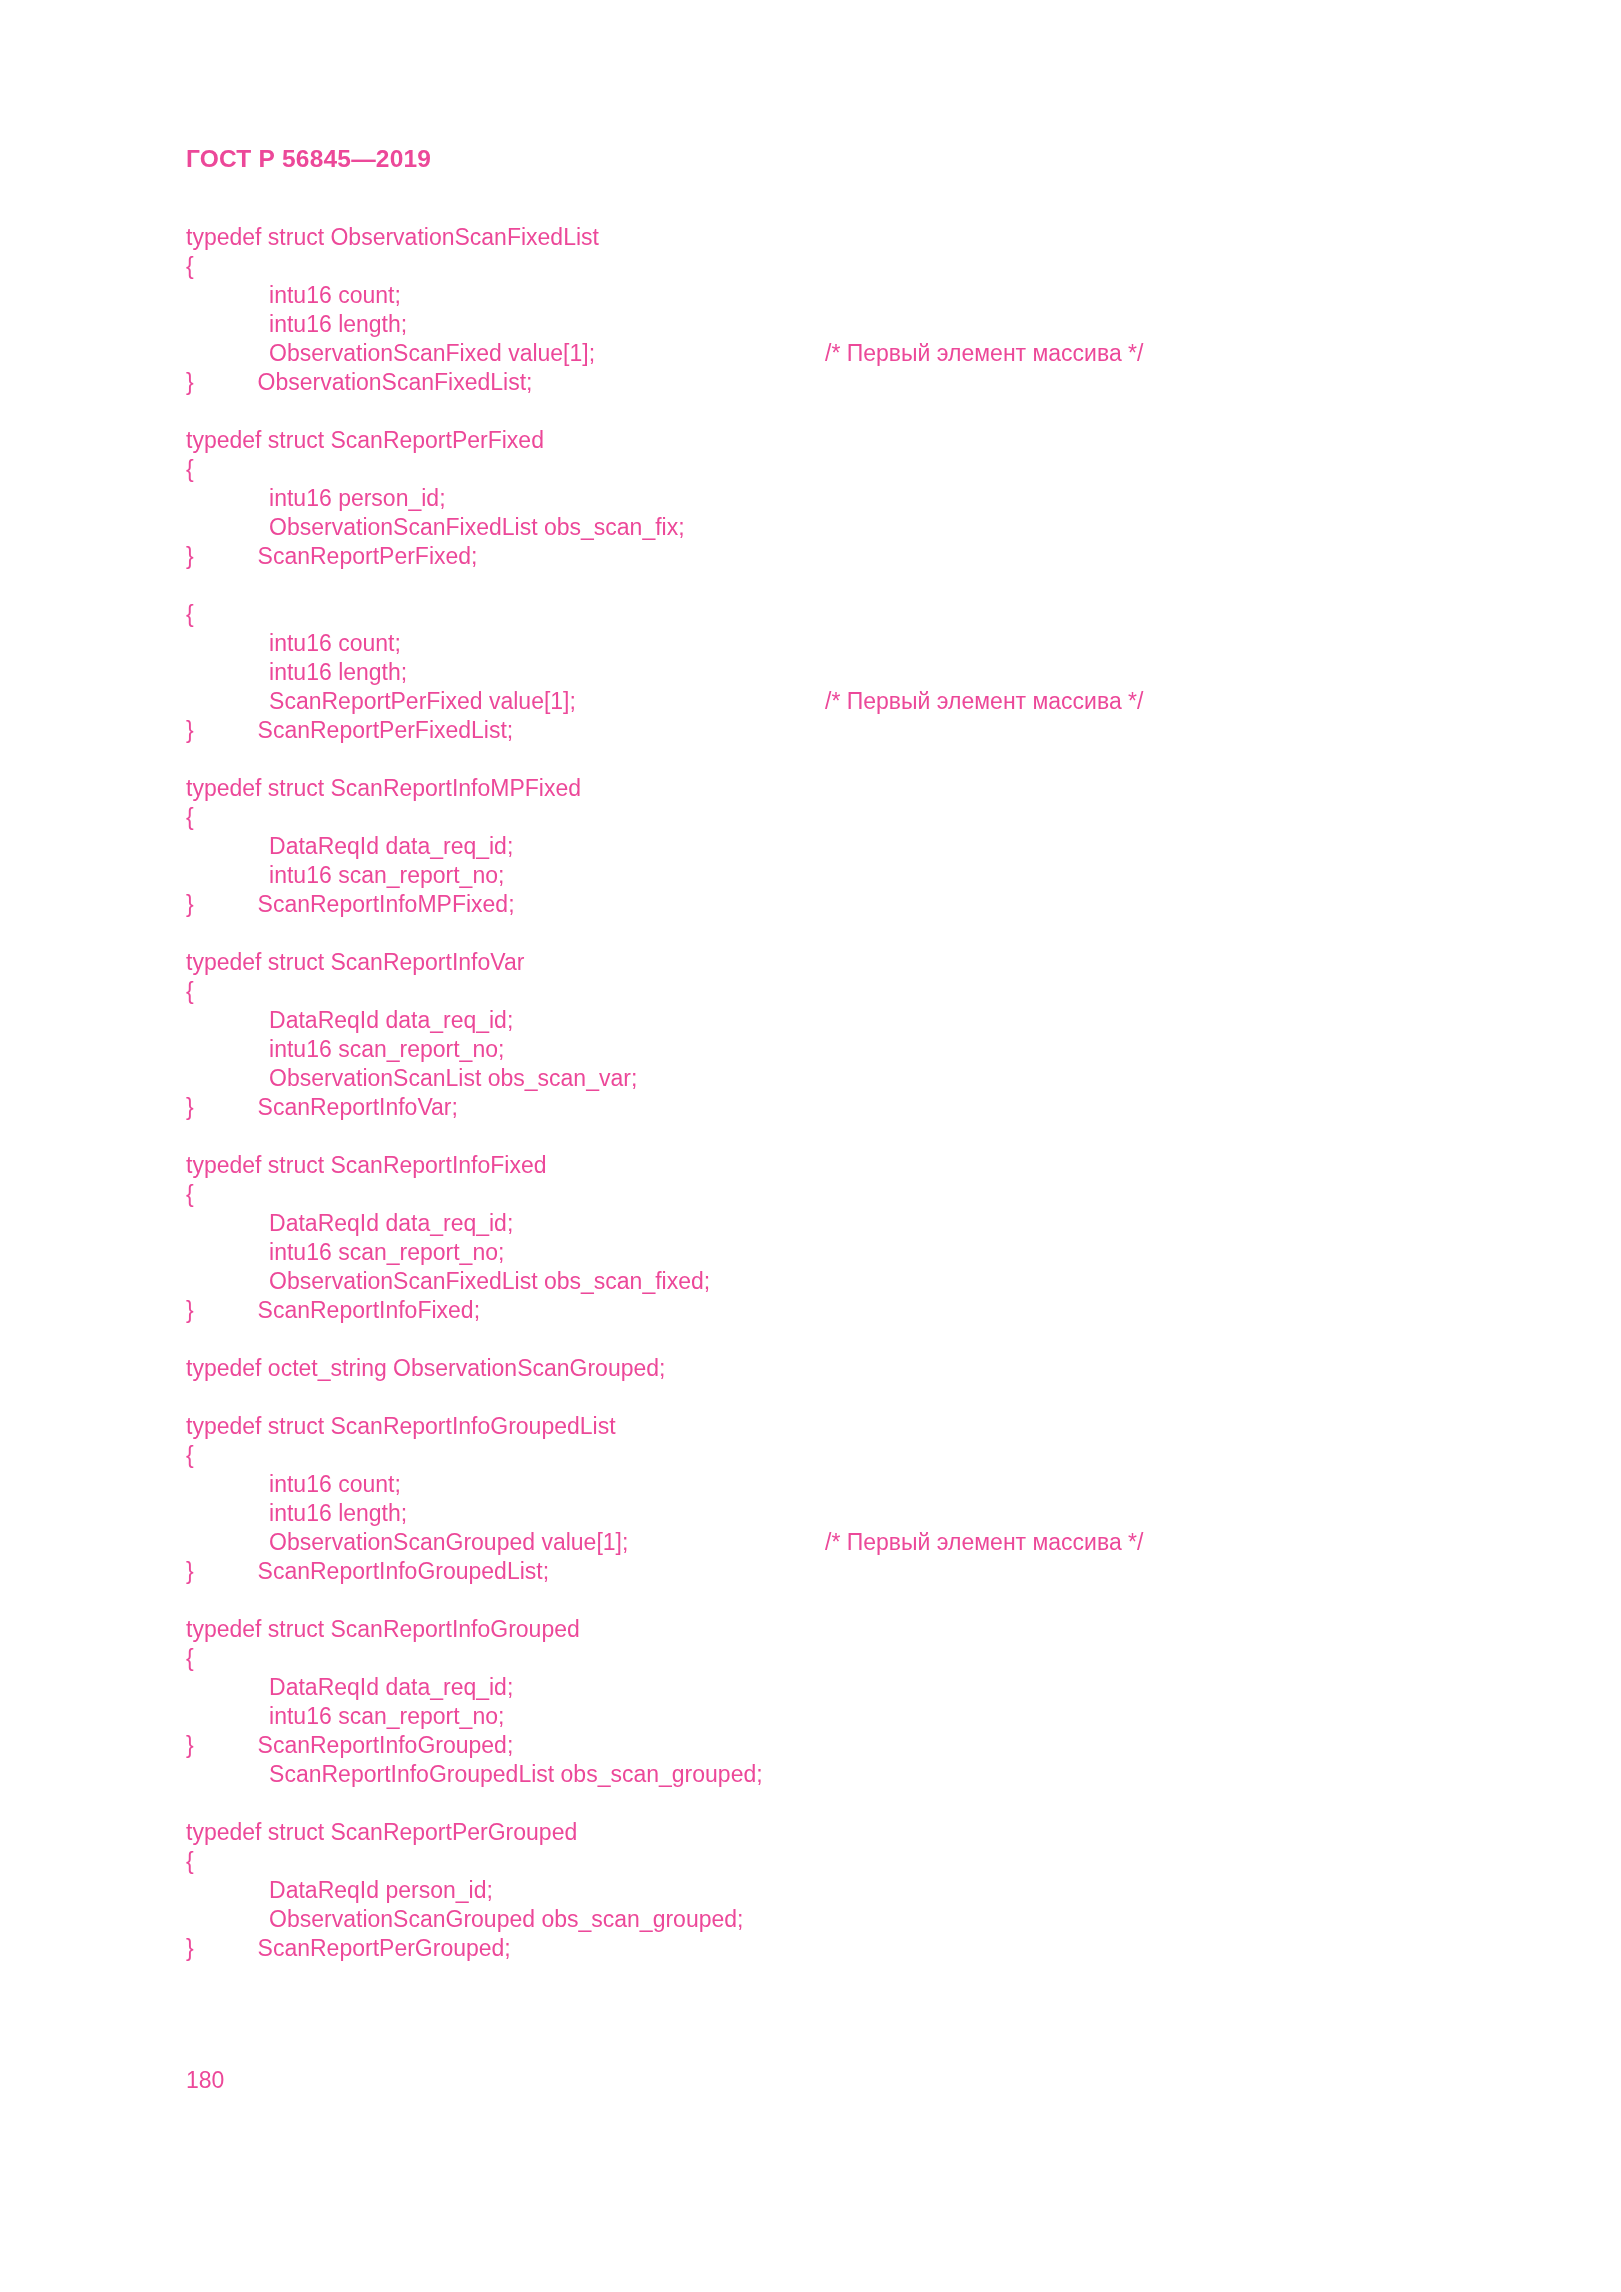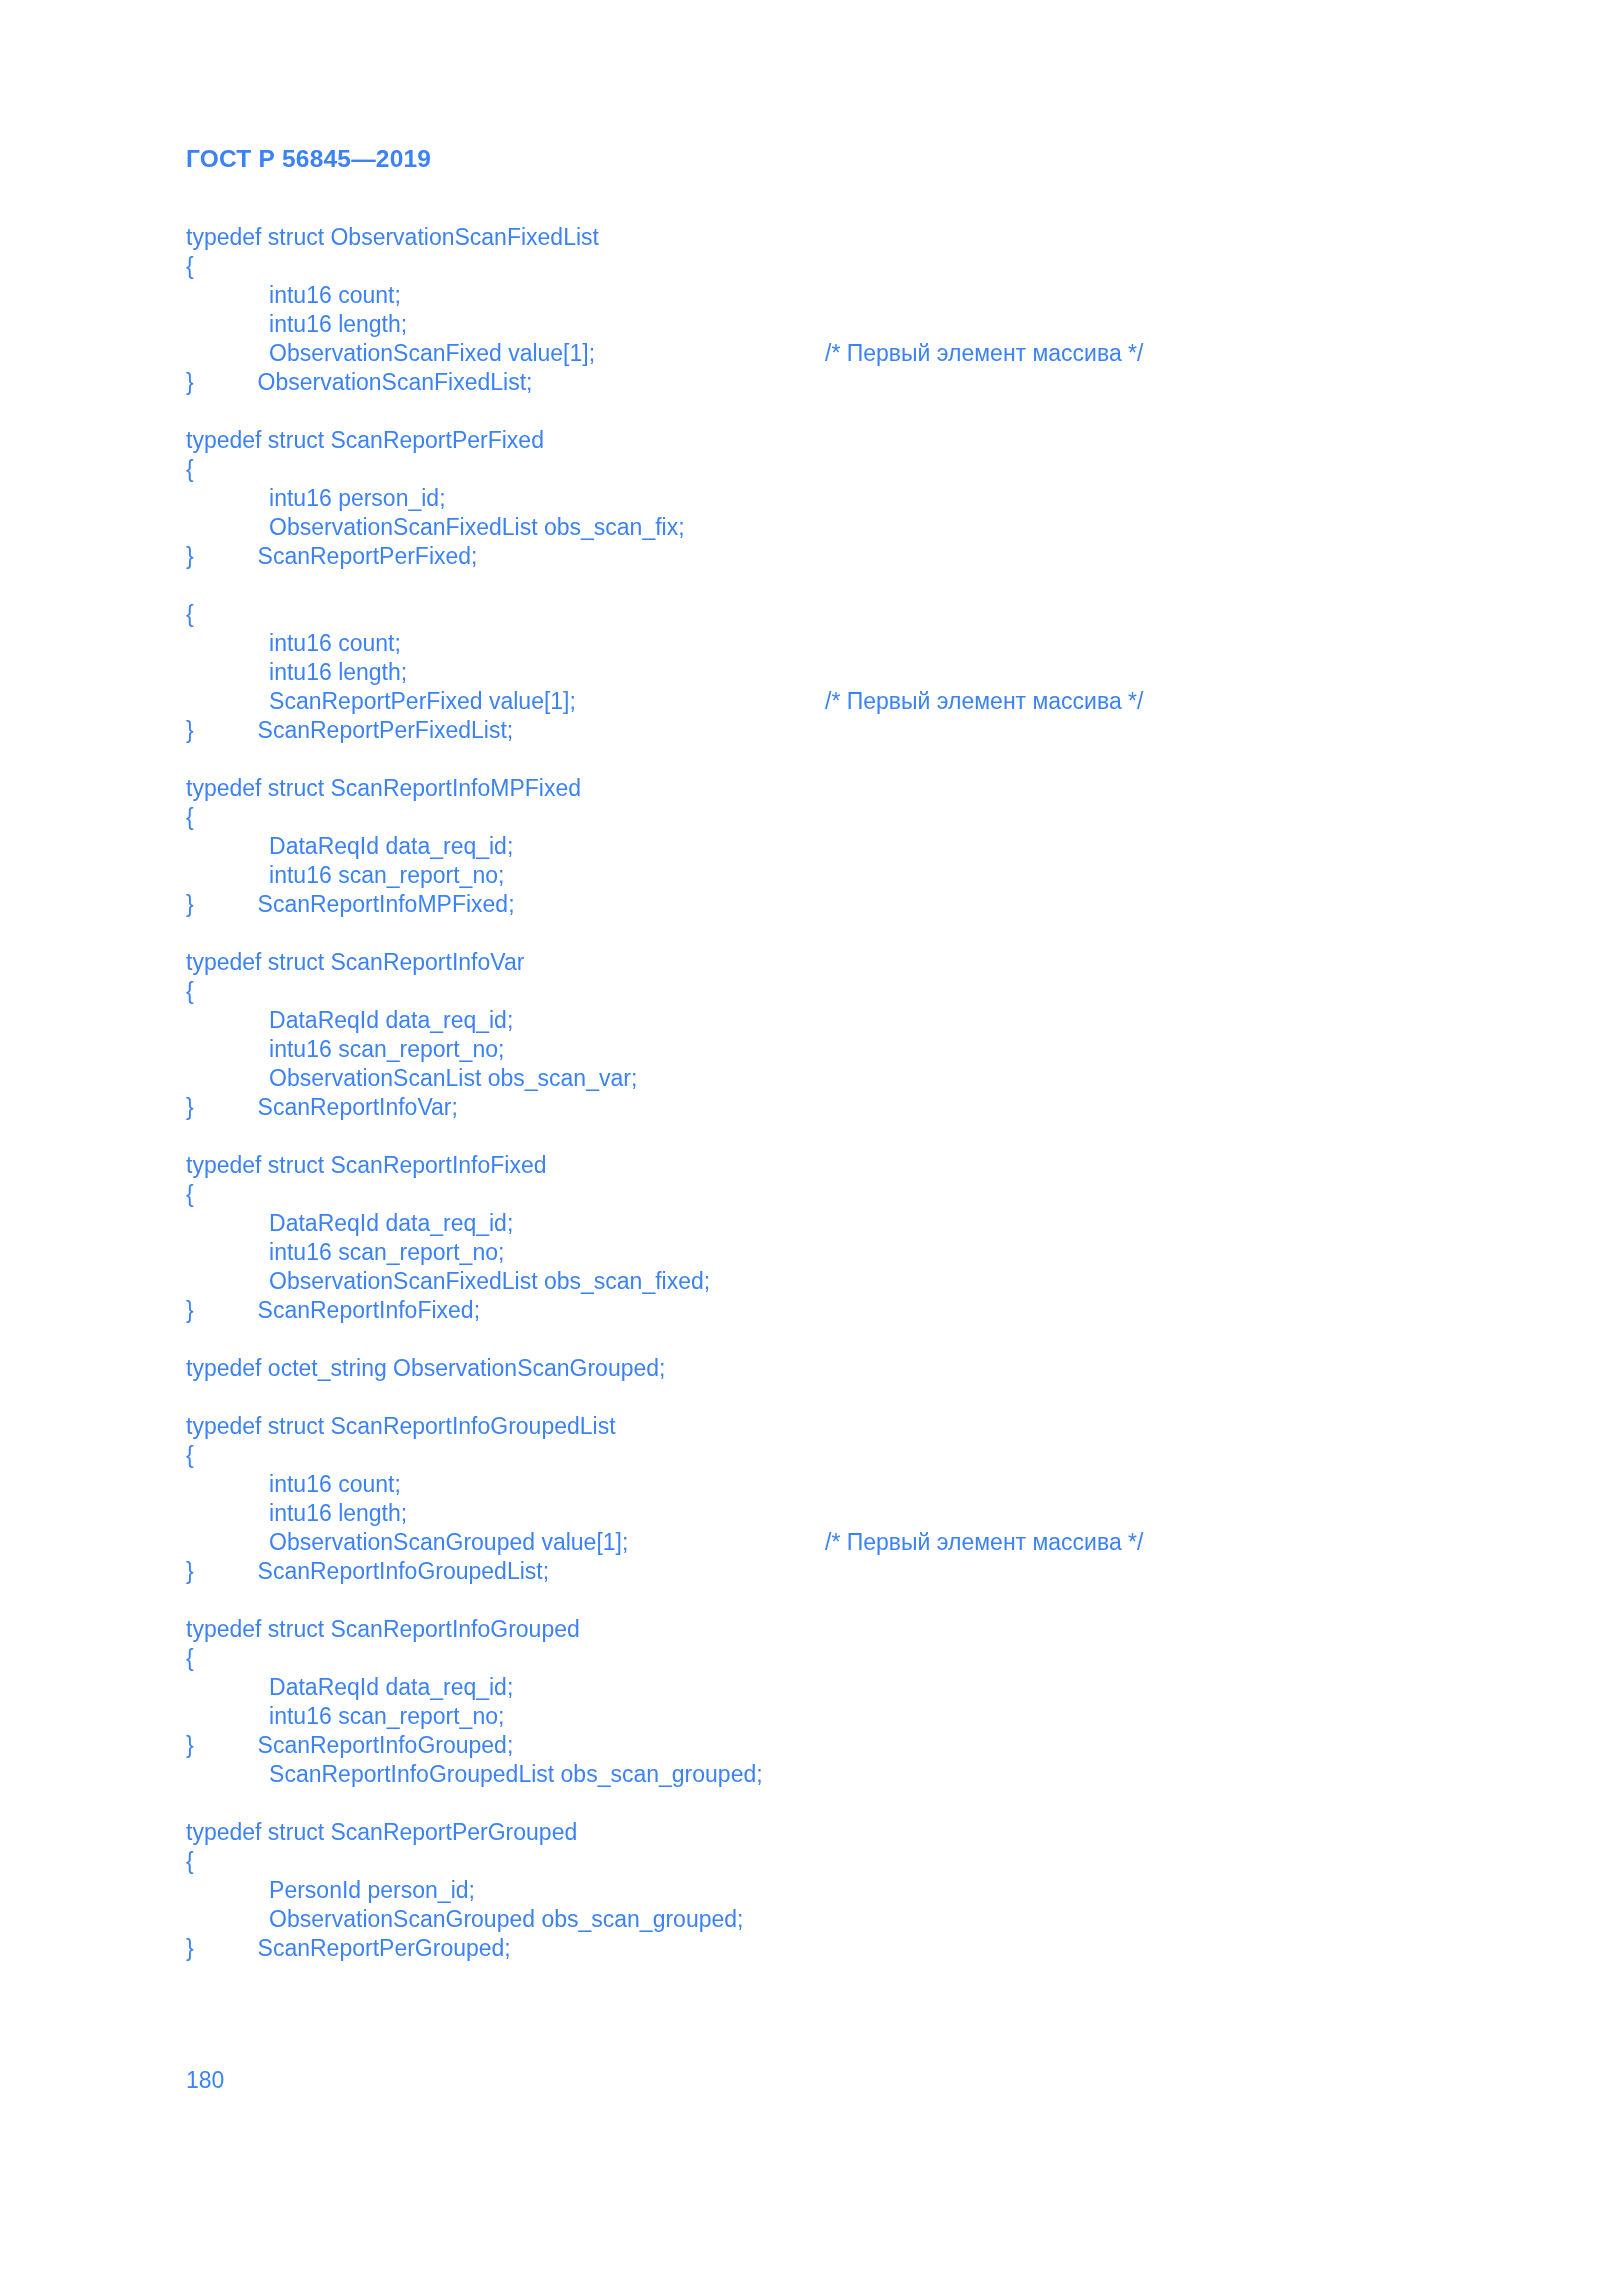--- a/index.html
+++ b/index.html
@@ -8,21 +8,21 @@
     background: #ffffff;
   }
   .page {
     position: relative;
     width: 1621px;
     height: 2293px;
     background: #ffffff;
     margin: 0 auto;
     overflow: hidden;
     font-family: "Liberation Sans", sans-serif;
-    color: #3b82f6;
+    color: #ec4899;
   }
   .header {
     position: absolute;
     left: 186px;
     top: 145px;
     font-size: 24.5px;
     font-weight: bold;
     letter-spacing: 0.2px;
     white-space: nowrap;
   }
@@ -129,21 +129,21 @@
         <div class="ln"><span>typedef struct ScanReportInfoGrouped</span></div>
         <div class="ln"><span>{</span></div>
         <div class="ln"><span>             DataReqId data_req_id;</span></div>
         <div class="ln"><span>             intu16 scan_report_no;</span></div>
         <div class="ln"><span>}          ScanReportInfoGrouped;</span></div>
         <div class="ln"><span>             ScanReportInfoGroupedList obs_scan_grouped;</span></div>
       </div>
       <div class="blk">
         <div class="ln"><span>typedef struct ScanReportPerGrouped</span></div>
         <div class="ln"><span>{</span></div>
-        <div class="ln"><span>             PersonId person_id;</span></div>
+        <div class="ln"><span>             DataReqId person_id;</span></div>
         <div class="ln"><span>             ObservationScanGrouped obs_scan_grouped;</span></div>
         <div class="ln"><span>}          ScanReportPerGrouped;</span></div>
       </div>
     </div>
 
   <div class="pagenum">180</div>
 
 </div>
 
 

